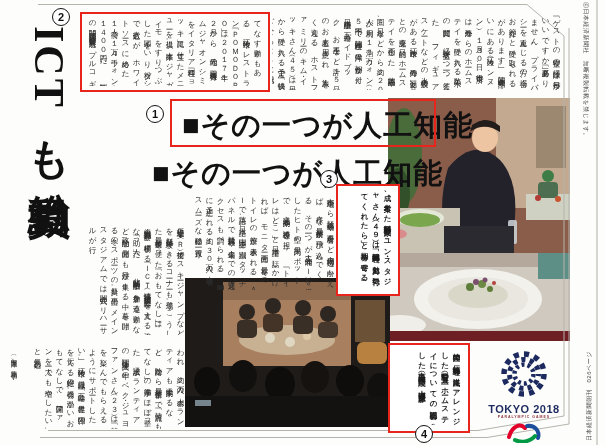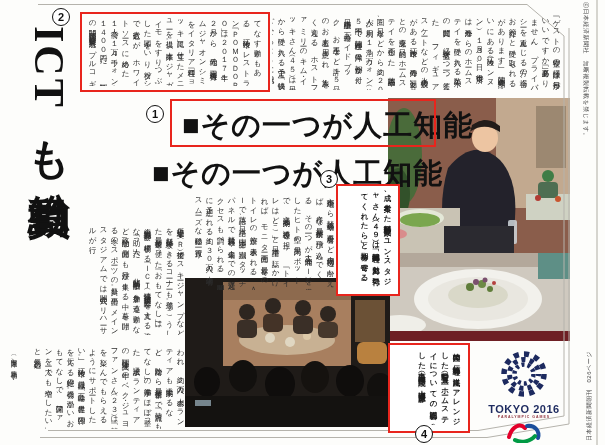--- a/index.html
+++ b/index.html
@@ -159,21 +159,21 @@
   <div class="circnum" style="left:415px;top:425px;">4</div>
 
   <div id="emblem">
     <svg width="80" height="52" viewBox="0 0 80 52">
       <g stroke="#1d2a5f" fill="none">
         <circle cx="40" cy="26" r="20" stroke-width="5.5" stroke-dasharray="5.2 5.2"></circle>
         <circle cx="40" cy="26" r="14.5" stroke-width="5" stroke-dasharray="4.2 4.2" stroke-dashoffset="2"></circle>
         <circle cx="40" cy="26" r="9.5" stroke-width="4.5" stroke-dasharray="3 3"></circle>
       </g>
     </svg>
-    <div class="t1">TOKYO 2016</div>
+    <div class="t1">TOKYO 2018</div>
     <div class="t2">PARALYMPIC GAMES</div>
     <svg width="42" height="22" viewBox="0 0 42 22" style="margin-top:1px;">
       <g fill="none" stroke-width="4" stroke-linecap="round">
         <path d="M6 16 C9 5, 17 2, 22 7" stroke="#e3002a"></path>
         <path d="M24 5 C32 4, 37 10, 35 17" stroke="#1b4f9c"></path>
         <path d="M12 19 C18 22, 27 21, 32 15" stroke="#009a44"></path>
       </g>
     </svg>
   </div>
 

